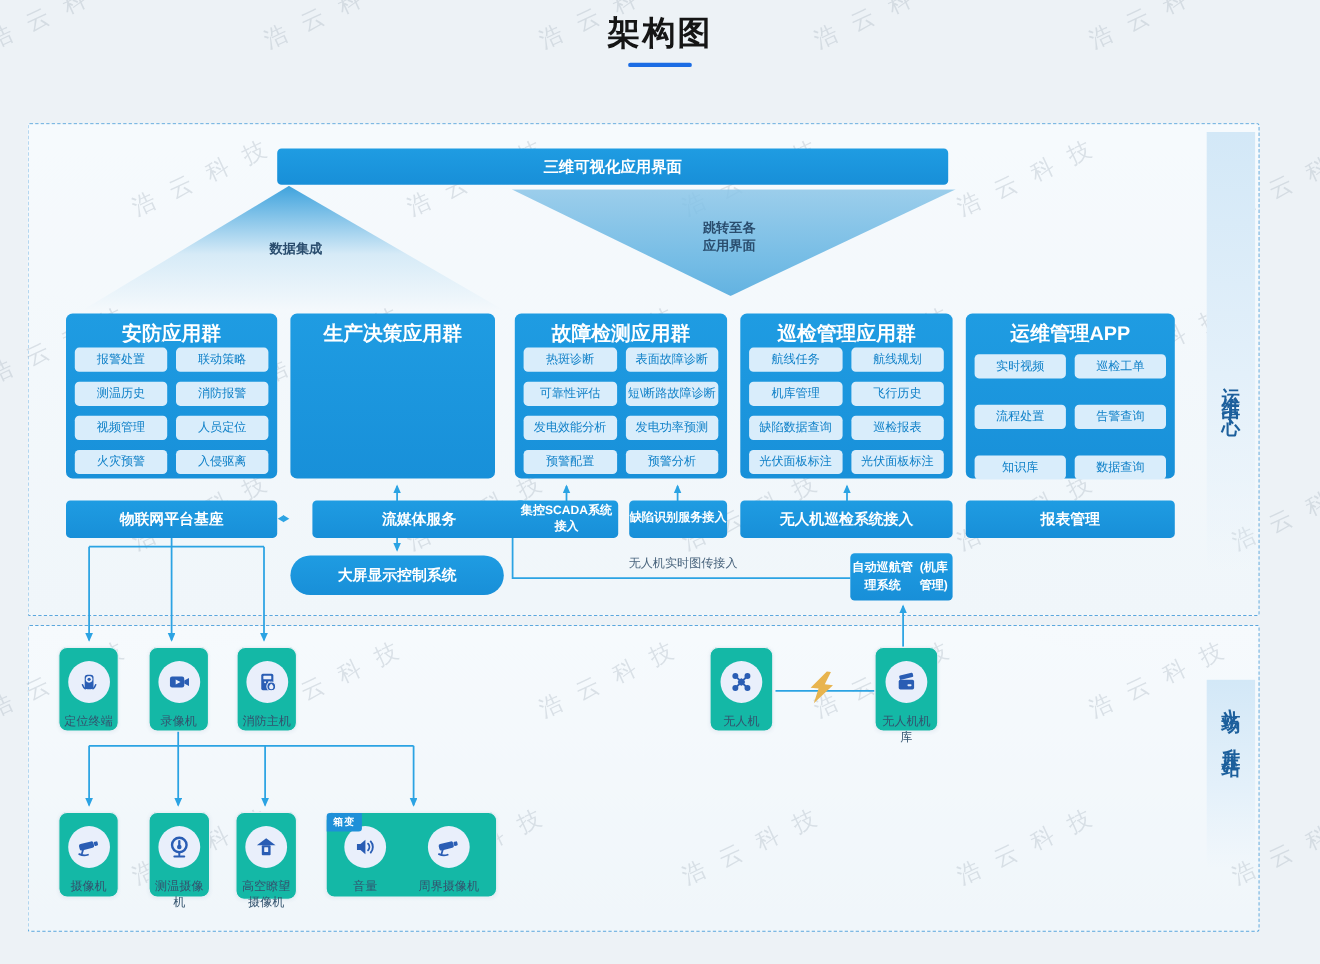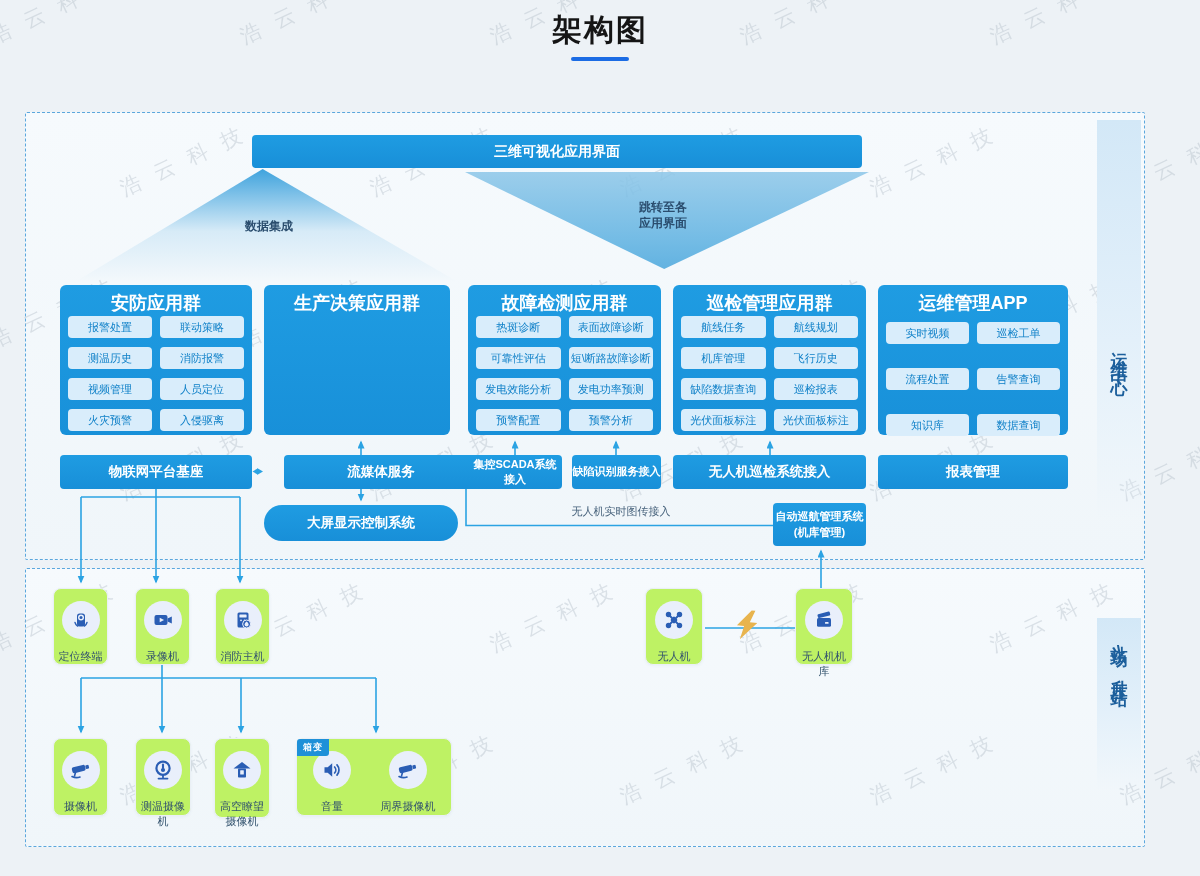--- a/index.html
+++ b/index.html
@@ -74,21 +74,21 @@
     height:24px;line-height:22px;
   }
   .pills{display:grid;grid-template-columns:1fr 1fr;column-gap:8px;row-gap:9px;}
   .pills.sparse{row-gap:24px;margin-top:6px;}
   .pill{
     background:#d9edfb;border-radius:4px;height:22px;line-height:22px;
     font-size:11px;color:#0f80c8;text-align:center;white-space:nowrap;overflow:hidden;
   }
   
   .card{
-    position:absolute;background:#bef264;border:1px solid #eaf0f5;border-radius:8px;
+    position:absolute;background:#14b8a6;border:1px solid #eaf0f5;border-radius:8px;
     box-shadow:0 1px 3px rgba(70,110,150,.06);z-index:4;
     display:flex;flex-direction:column;align-items:center;box-sizing:border-box;
   }
   .icon-circle{
     width:38px;height:38px;border-radius:50%;background:#e9effb;
     display:flex;align-items:center;justify-content:center;margin-top:12px;flex:0 0 auto;
   }
   .icon-circle svg{width:24px;height:24px;}
   .card-label{
     font-size:11px;color:#33536e;text-align:center;line-height:1.35;margin-top:10px;
@@ -220,21 +220,21 @@
   </div>
 </div>
 
 <div class="blue-box" style="left:60px;top:455px;width:192px;height:34px;">物联网平台基座</div>
 <div class="blue-box" style="left:264px;top:455px;width:194px;height:34px;margin-left:20px;">流媒体服务</div>
 <div class="blue-box small" style="left:468px;top:455px;width:94px;height:34px;">集控SCADA系统接入</div>
 <div class="blue-box small" style="left:572px;top:455px;width:89px;height:34px;">缺陷识别服务接入</div>
 <div class="blue-box" style="left:673px;top:455px;width:193px;height:34px;">无人机巡检系统接入</div>
 <div class="blue-box" style="left:878px;top:455px;width:190px;height:34px;">报表管理</div>
 <div class="blue-box" style="left:264px;top:505px;width:194px;height:36px;border-radius:18px;">大屏显示控制系统</div>
-<div class="blue-box small" style="left:773px;top:503px;width:93px;height:43px;flex-direction:column;">
+<div class="blue-box small" style="left:773px;top:503px;width:93px;height:43px;flex-direction:row;">
   <div>自动巡航管理系统</div>
   <div>(机库管理)</div>
 </div>
 <div class="transmission-label">无人机实时图传接入</div>
 
 <svg id="overlay" width="1200" height="876">
   <defs>
     <marker id="ah" markerWidth="9" markerHeight="8" refX="6.5" refY="3.5" orient="auto" markerUnits="userSpaceOnUse">
       <path d="M0,0 L8,3.5 L0,7 Z" fill="#2ba3e3"></path>
     </marker>

